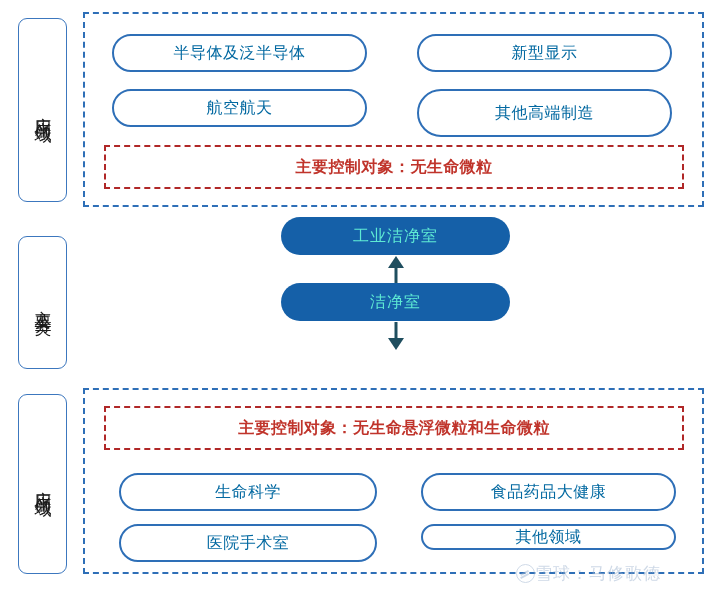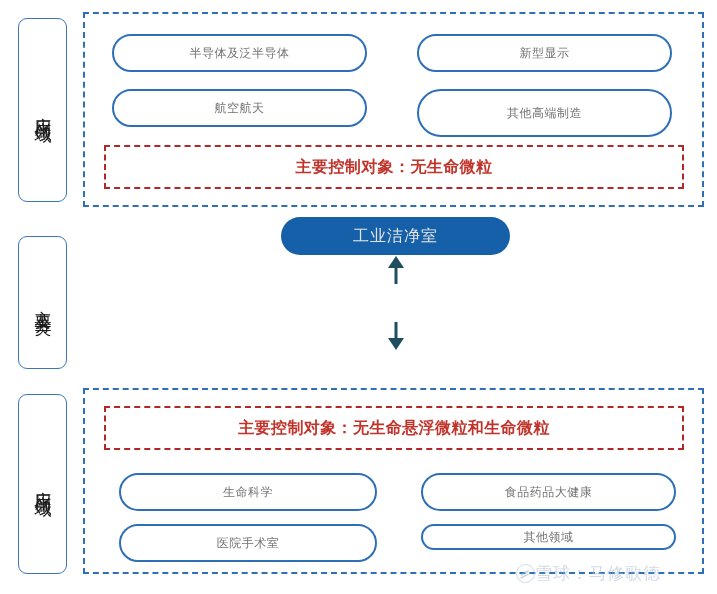--- a/index.html
+++ b/index.html
@@ -70,39 +70,39 @@
     position: absolute;
     box-sizing: border-box;
     border: 2px solid #2E6FB7;
     border-radius: 999px;
     background: #ffffff;
     display: flex;
     align-items: center;
     justify-content: center;
   }
   .pill .ptext {
-    font-size: 12px;
-    color: #737373;
+    font-size: 16px;
+    color: #0369a1;
     white-space: nowrap;
     letter-spacing: 0.5px;
   }
 
   
   .pill-filled {
     position: absolute;
     box-sizing: border-box;
     border-radius: 999px;
     background: #1560A8;
     display: flex;
     align-items: center;
     justify-content: center;
   }
   .pill-filled .ftext {
     font-size: 16px;
-    color: #e5e5e5;
+    color: #5eead4;
     white-space: nowrap;
     letter-spacing: 1px;
   }
 
   
   .arrow {
     position: absolute;
   }
 
   
@@ -185,20 +185,23 @@
     <span class="ftext">工业洁净室</span>
   </div>
 
   <div class="arrow" style="left:386px; top:256px; width:20px; height:28px;">
     <svg width="20" height="28" viewBox="0 0 20 28">
       <line x1="10" y1="28" x2="10" y2="9" stroke="#1F4E5F" stroke-width="3"></line>
       <polygon points="10,0 18,12 2,12" fill="#1F4E5F"></polygon>
     </svg>
   </div>
 
+  <div class="pill-filled" style="left:281px; top:283px; width:229px; height:38px;">
+    <span class="ftext">洁净室</span>
+  </div>
 
   <div class="arrow" style="left:386px; top:322px; width:20px; height:28px;">
     <svg width="20" height="28" viewBox="0 0 20 28">
       <line x1="10" y1="0" x2="10" y2="19" stroke="#1F4E5F" stroke-width="3"></line>
       <polygon points="10,28 18,16 2,16" fill="#1F4E5F"></polygon>
     </svg>
   </div>
 
 
   <div class="dashed-region" style="left:83px; top:388px; width:621px; height:186px;"></div>

